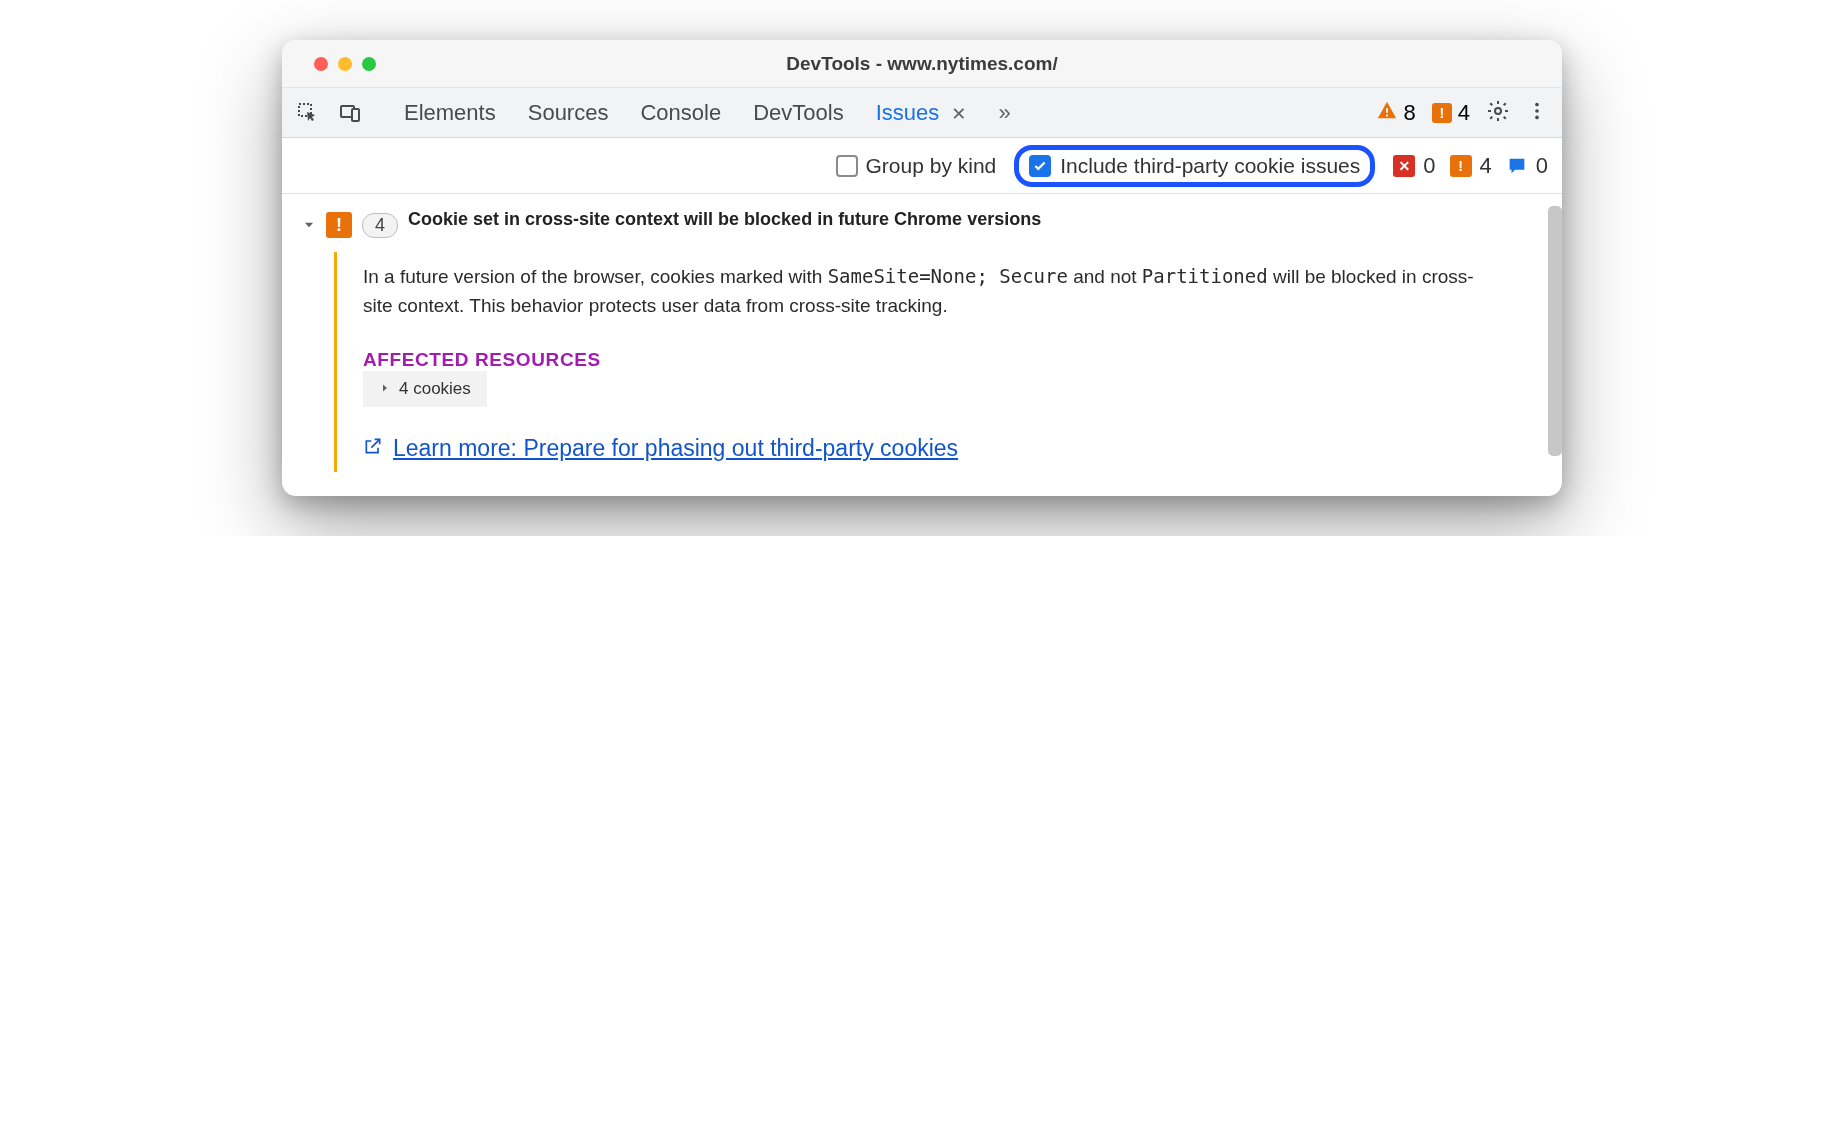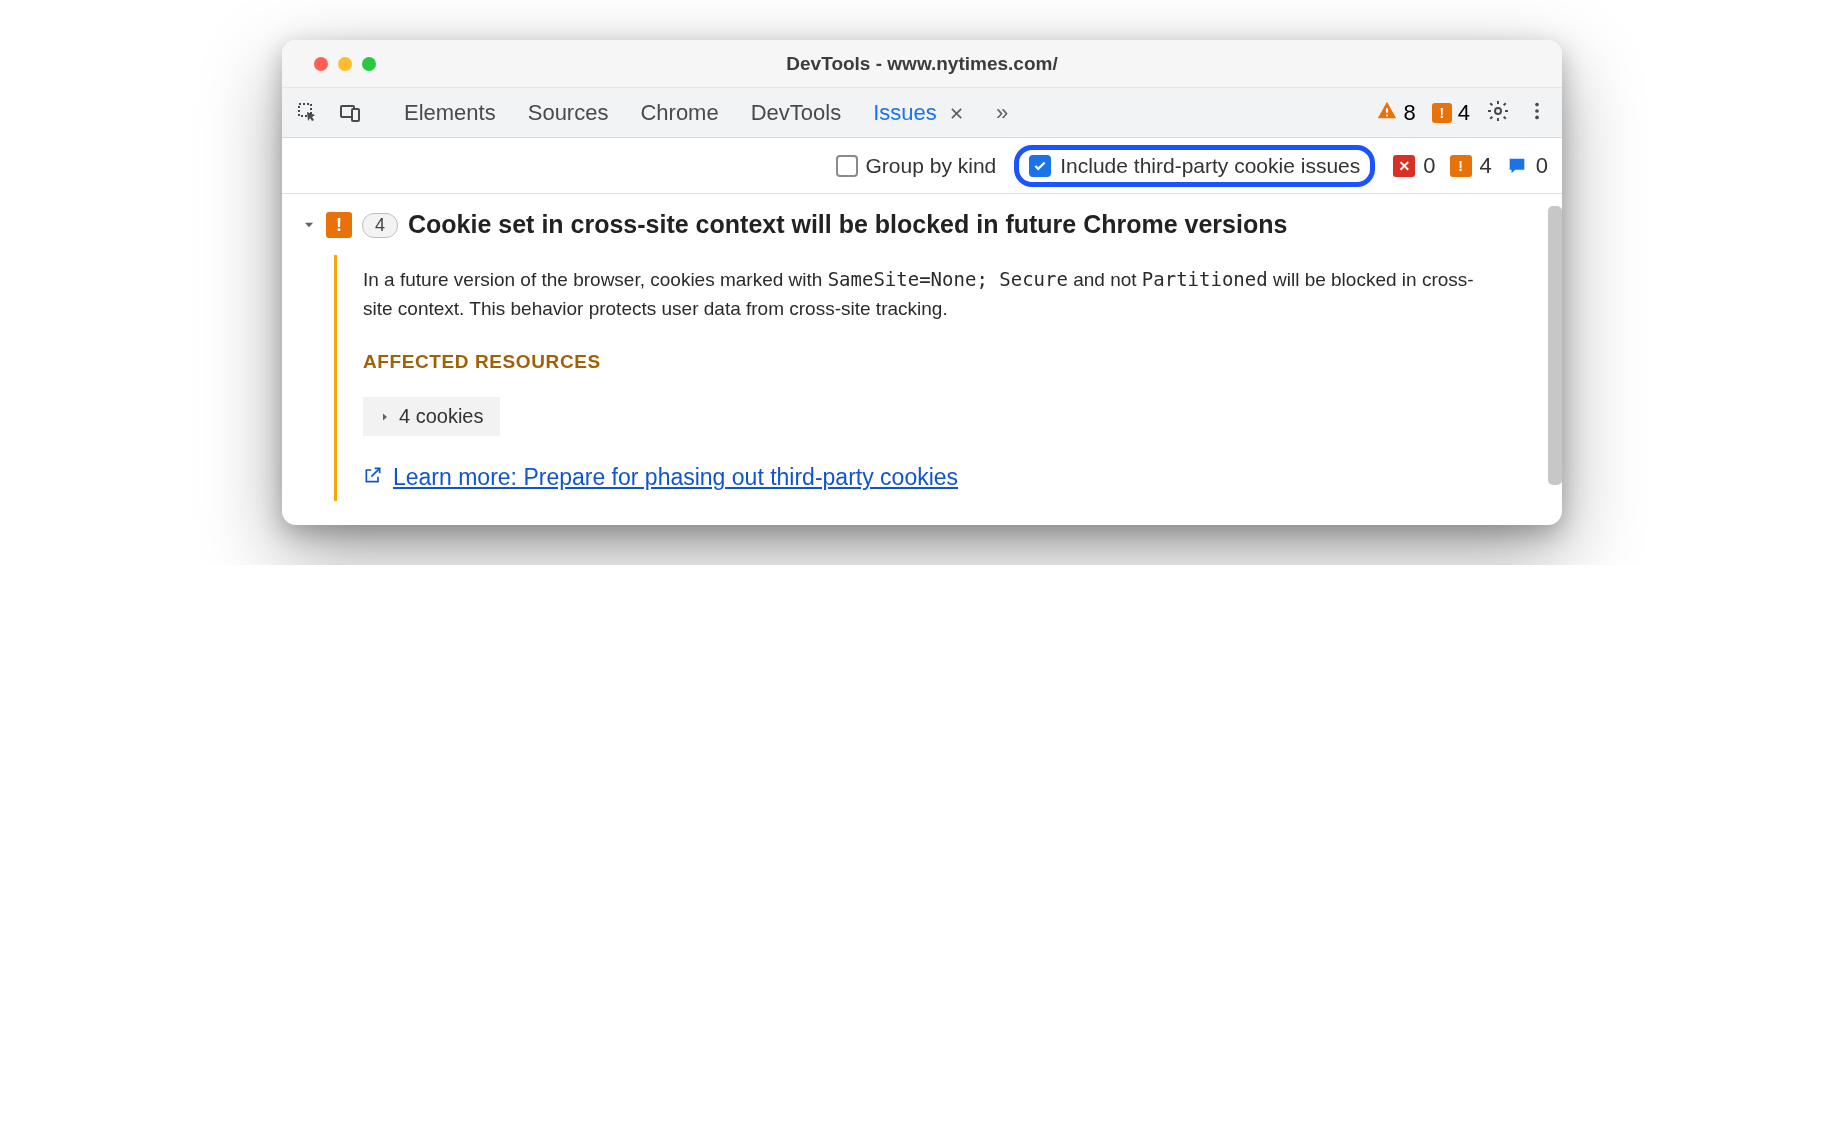--- a/index.html
+++ b/index.html
@@ -72,27 +72,27 @@
 
 .content { display: flex; }
 .main { flex: 1; padding: 14px 10px 24px 10px; position: relative; }
 .scrollbar { width: 14px; background: transparent; display: flex; justify-content: center; align-items: stretch; padding: 12px 0 40px 0; }
 .scroll-thumb { width: 10px; background: #c7c7c7; border-radius: 5px; flex: 1; }
 
 .issue-row { display: flex; align-items: flex-start; gap: 10px; padding: 0 10px; }
 .disclosure { cursor: pointer; color: #5f6368; width: 14px; height: 14px; margin-top: 10px; }
 .issue-icon { width: 26px; height: 26px; background: #e8710a; border-radius: 3px; color: #fff; display: inline-flex; align-items: center; justify-content: center; font-weight: 800; font-size: 18px; margin-top: 4px; }
 .issue-badge { border: 1px solid #bdbdbd; background: #f3f3f3; border-radius: 12px; padding: 1px 12px; font-size: 18px; color: #444; margin-top: 5px; }
-.issue-title { font-size: 25px; font-weight: 600; color: #222; line-height: 1.3; }
+.issue-title { font-size: 18px; font-weight: 600; color: #222; line-height: 1.3; }
 
 .issue-body { margin: 14px 0 0 42px; border-left: 3px solid #f6a609; padding: 10px 40px 10px 26px; }
 .para { font-size: 19px; color: #2b2b2b; line-height: 1.55; margin-bottom: 28px; }
 .mono { font-family: ui-monospace, SFMono-Regular, Menlo, Consolas, monospace; }
-.section-label { font-size: 19px; letter-spacing: 0.6px; font-weight: 700; color: #a16207; margin-bottom: 24px; }
-.affected { display: inline-flex; align-items: center; gap: 8px; background: #f2f2f2; padding: 8px 16px; font-size: 20px; color: #333; cursor: pointer; margin-bottom: 28px; }
+.section-label { font-size: 19px; letter-spacing: 0.6px; font-weight: 700; color: #a21caf; margin-bottom: 0; }
+.affected { display: inline-flex; align-items: center; gap: 8px; background: #f2f2f2; padding: 8px 16px; font-size: 17px; color: #333; cursor: pointer; margin-bottom: 28px; }
 .caret-right { color: #5f6368; }
 .learn-link { display: inline-flex; align-items: center; gap: 10px; color: #1155cc; font-size: 23px; text-decoration: underline; cursor: pointer; }
 .ext-icon { color: #1155cc; }
 </style>
 </head>
 <body>
 
 <div class="window">
 
   <div class="titlebar">
@@ -114,21 +114,21 @@
       </span>
       <span class="tb-icon">
         <svg width="24" height="24" viewBox="0 0 24 24" fill="none" stroke="currentColor" stroke-width="2">
             <rect x="3" y="5" width="13" height="11" rx="1"></rect>
             <rect x="14" y="8" width="7" height="12" rx="1" fill="#f1f3f5"></rect>
           </svg>
       </span>
       <div class="tabs">
         <span class="tab">Elements</span>
         <span class="tab">Sources</span>
-        <span class="tab">Chrome</span>
+        <span class="tab">Console</span>
         <span class="tab">DevTools</span>
         <span class="tab active">
           <span>Issues</span>
           <span class="tab-close">✕</span>
         </span>
         <span class="more-tabs">»</span>
       </div>
     </div>
     <div class="tb-right">
       <span class="count-group">

